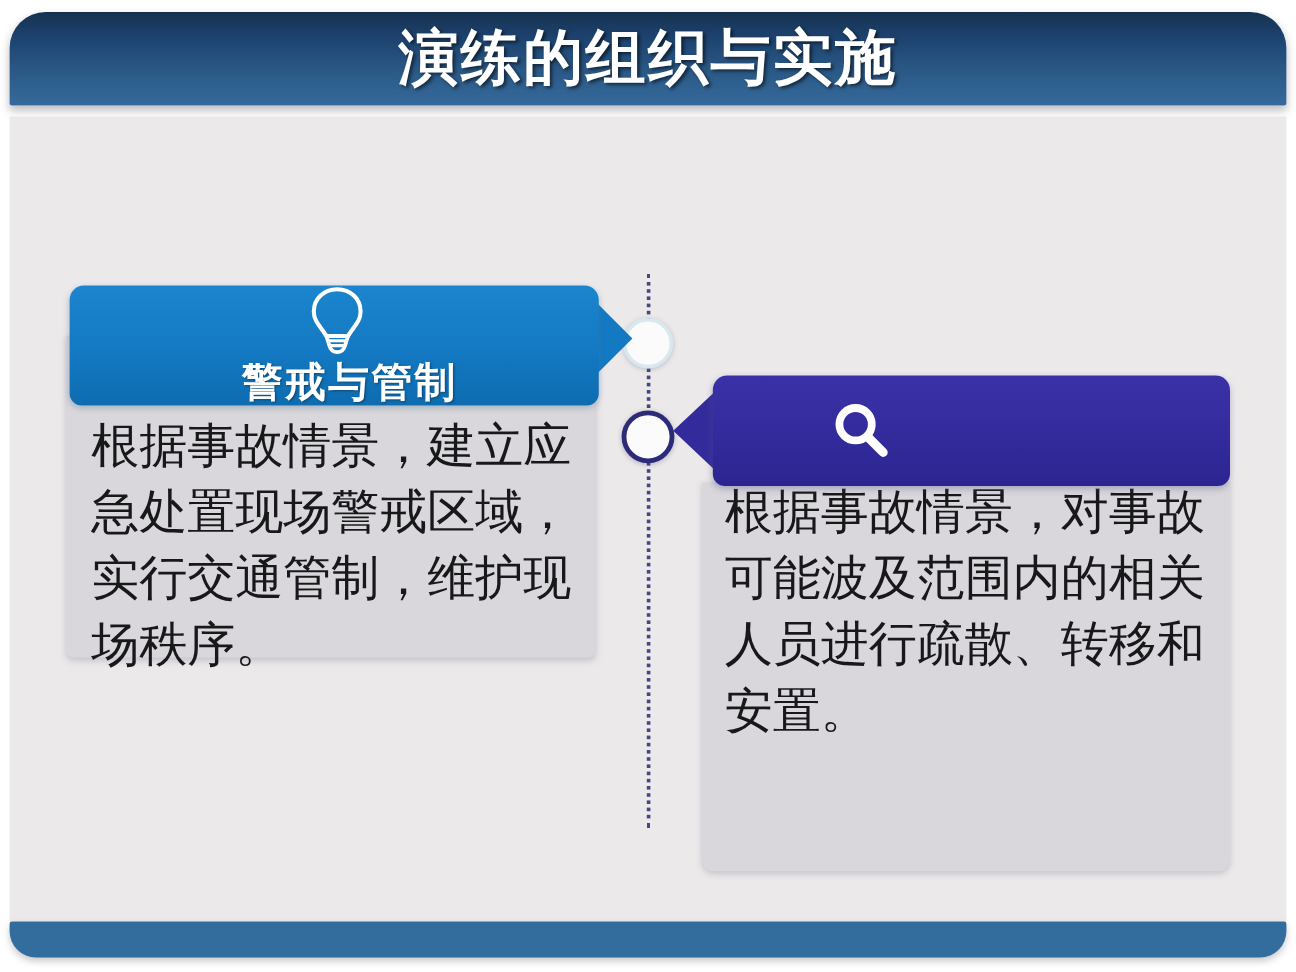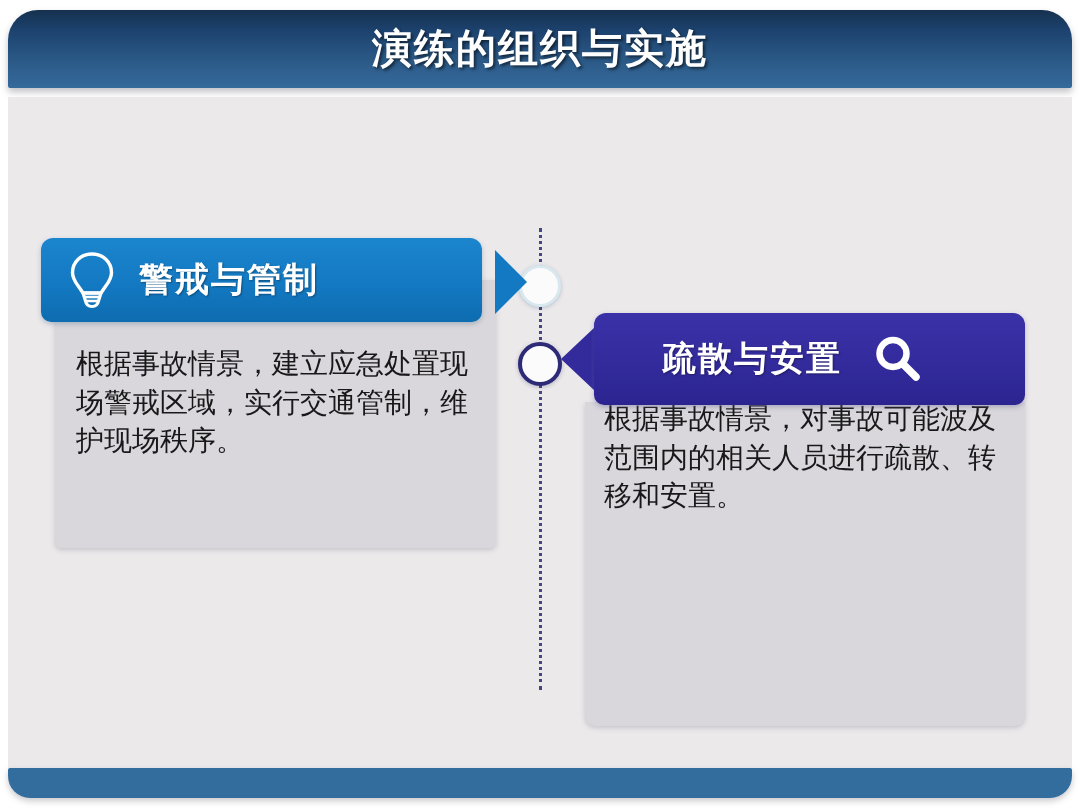--- a/index.html
+++ b/index.html
@@ -32,21 +32,21 @@
     border-radius: 30px 30px 2px 2px;
     background: linear-gradient(to bottom, #16314f 0%, #1d4370 28%, #2a5885 62%, #356a9c 100%);
     box-shadow: 0 4px 7px rgba(120,120,130,0.45);
     display: flex;
     align-items: center;
     justify-content: center;
     overflow: hidden;
   }
   .title-text {
     color: #ffffff;
-    font-size: 40px;
+    font-size: 50px;
     font-weight: bold;
     letter-spacing: 2px;
     text-shadow: 2px 2px 3px rgba(0,0,0,0.55);
     line-height: 1;
     padding-bottom: 2px;
     text-align: right;
   }
 
   
   .content-panel {
@@ -122,44 +122,45 @@
     color: #ffffff;
     font-size: 34px;
     font-weight: bold;
     letter-spacing: 2px;
     text-shadow: 1px 1px 2px rgba(0,0,0,0.35);
     white-space: nowrap;
   }
   .card-text {
     position: absolute;
     color: #18181a;
-    font-size: 28px;
+    font-size: 40px;
     line-height: 1.38;
     letter-spacing: 0px;
   }
 
   
   .card-1 .card-body {
     left: 55px;
     top: 280px;
     width: 441px;
     height: 268px;
     border-radius: 0 0 6px 6px;
   }
   .card-1 .card-header {
-    left: 41px;
+    left: 58px;
     top: 238px;
     width: 441px;
-    height: 84px;
+    height: 100px;
     background: #1379c2;
     background: linear-gradient(to bottom, #1b85cd 0%, #1379c2 55%, #0e6cb0 100%);
     border-radius: 12px 12px 10px 10px;
     padding-left: 26px;
     box-shadow: 0 2px 5px rgba(90,120,150,0.4);
     z-index: 3;
+    flex-direction: column;
   }
   
   .card-1 .header-arrow {
     position: absolute;
     left: 495px;
     top: 250px;
     width: 0;
     height: 0;
     border-top: 32px solid transparent;
     border-bottom: 32px solid transparent;
@@ -251,21 +252,20 @@
       </span>
       <span class="card-header-text">警戒与管制</span>
     </div>
     <div class="card-text">根据事故情景，建立应急处置现场警戒区域，实行交通管制，维护现场秩序。</div>
   </div>
 
   <div class="card card-2">
     <div class="card-body"></div>
     <div class="header-arrow"></div>
     <div class="card-header">
-      <span class="card-header-text">疏散与安置</span>
       <span class="icon-search">
         <svg viewBox="0 0 52 52" width="52" height="52" xmlns="http://www.w3.org/2000/svg">
           <circle cx="21" cy="20.5" r="13.5" fill="none" stroke="#ffffff" stroke-width="6.5"></circle>
           <line x1="31" y1="31" x2="44" y2="44" stroke="#ffffff" stroke-width="7.5" stroke-linecap="round"></line>
         </svg>
       </span>
     </div>
     <div class="card-text">根据事故情景，对事故可能波及范围内的相关人员进行疏散、转移和安置。</div>
   </div>
 

